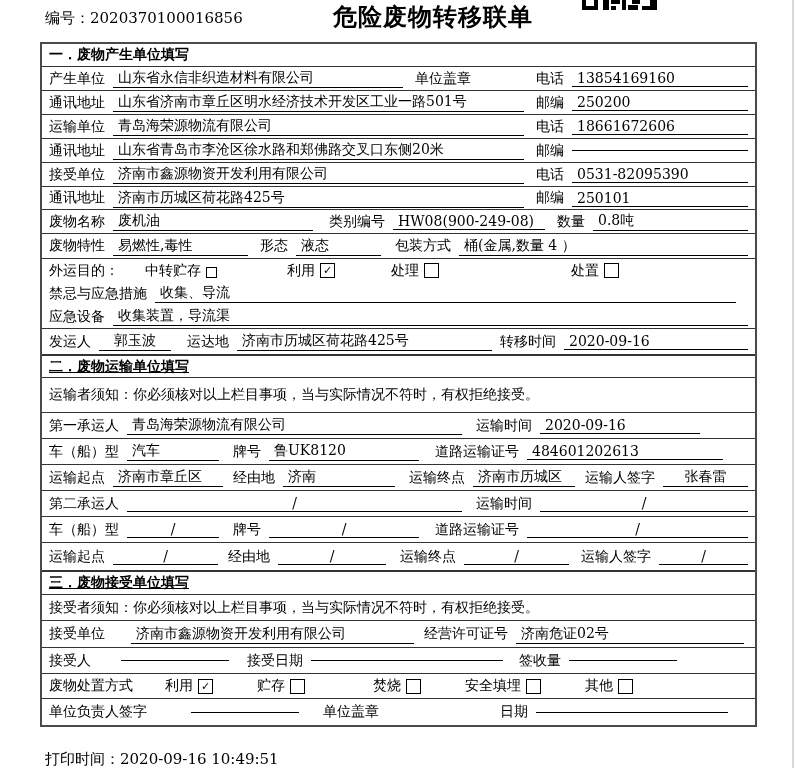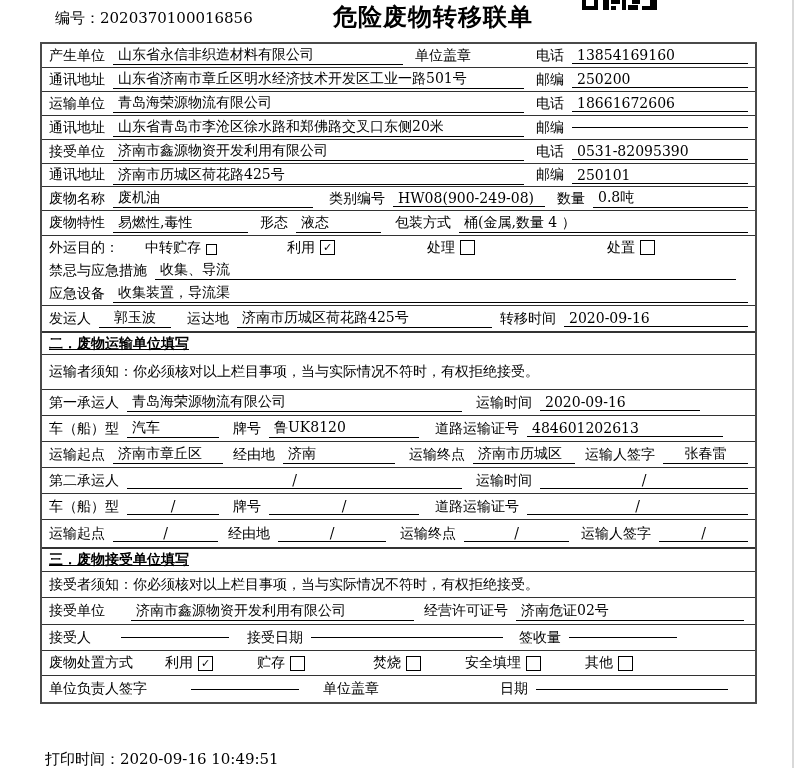--- a/index.html
+++ b/index.html
@@ -1,18 +1,18 @@
 <!DOCTYPE html>
 <html><head>
 <meta charset="utf-8">
 <style>
   html,body{margin:0;padding:0;background:#fff;}
   .doc{position:relative;width:796px;height:768px;background:#ffffff;overflow:hidden;
        font-family:"DejaVu Serif","Liberation Serif",serif;color:#000;}
-  .serial{position:absolute;left:55px;top:9px;font-size:15px;white-space:nowrap;}
+  .serial{position:absolute;left:45px;top:9px;font-size:15px;white-space:nowrap;}
   .title{position:absolute;left:333px;top:1px;font-size:24px;font-weight:bold;
          font-family:"DejaVu Sans","Liberation Sans",sans-serif;letter-spacing:1px;white-space:nowrap;}
   .qr{position:absolute;left:582px;top:0;}
   .page-edge{position:absolute;right:2px;top:0;width:2px;height:768px;background:#d9d9d9;}
   .tbl{position:absolute;left:40px;top:42px;width:717px;border:2px solid #4a4a4a;box-sizing:border-box;background:#fff;}
   .row{display:flex;align-items:center;padding:0 7px;border-bottom:1px solid #333;
        box-sizing:border-box;height:24px;font-size:14px;white-space:nowrap;}
   .row.nb{border-bottom:none;}
   .row.last{border-bottom:none;align-items:center;}
   .h23{height:23px}.h25{height:25px}.h26{height:26px}.h27{height:27px}.h35{height:35px}
@@ -52,20 +52,23 @@
       <rect x="40" y="0" width="4" height="10"></rect>
         <rect x="46" y="5" width="10" height="5"></rect>
       <rect x="50" y="0" width="8" height="4"></rect>
         <rect x="60" y="6" width="11" height="4"></rect>
       <rect x="68" y="0" width="7" height="10"></rect>
     </g>
   </svg>
 
   <div class="tbl">
 
+    <div class="row sec h23">
+      <span>一．废物产生单位填写</span>
+    </div>
 
     <div class="row">
       <span class="lb">产生单位</span>
       <span class="f" style="width:290px">山东省永信非织造材料有限公司</span>
       <span class="lb" style="margin-left:12px">单位盖章</span>
       <span class="grow sp"></span>
       <span class="rg">
         <span class="lb">电话</span>
         <span class="f grow">13854169160</span>
       </span>
@@ -141,21 +144,21 @@
         <span class="cb sm">
             <span></span>
           </span>
       </span>
       <span class="opt" style="margin-left:70px">
         <span>利用</span>
         <span class="cb">
             <span>✓</span>
           </span>
       </span>
-      <span class="opt" style="margin-left:92px">
+      <span class="opt" style="margin-left:56px">
         <span>处理</span>
         <span class="cb">
             <span></span>
           </span>
       </span>
       <span class="opt" style="margin-left:132px">
         <span>处置</span>
         <span class="cb">
             <span></span>
           </span>

